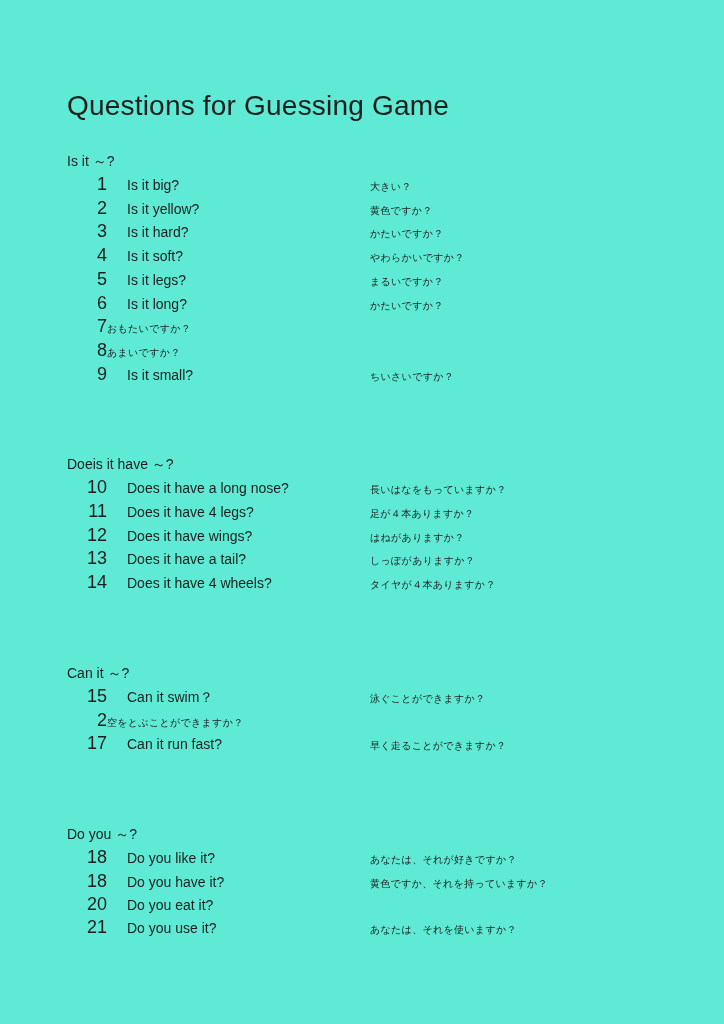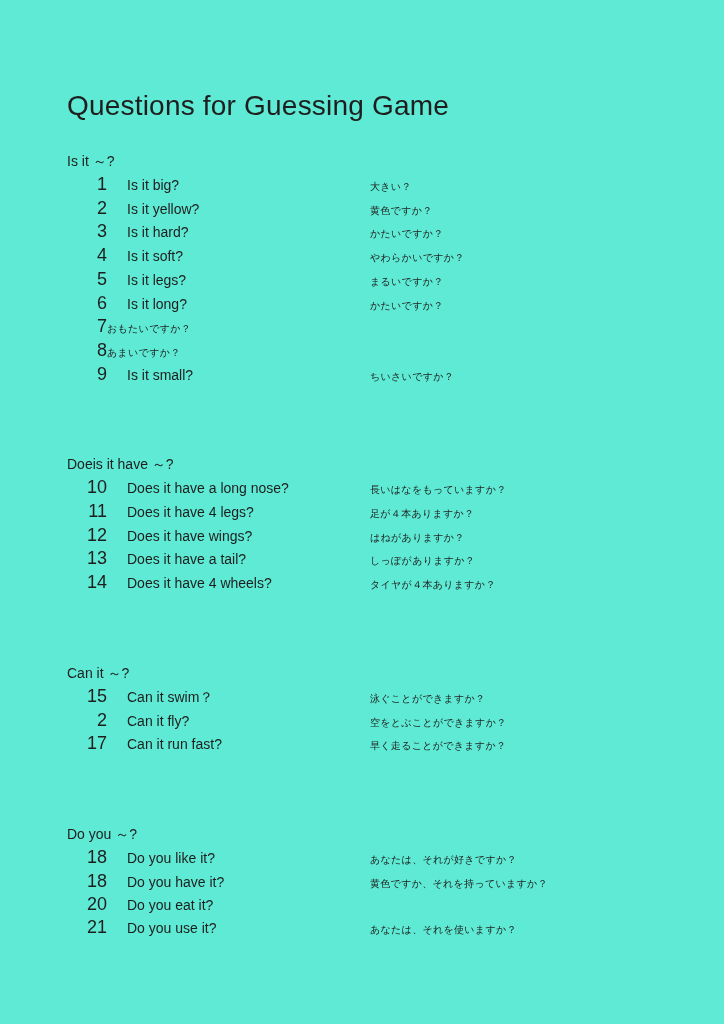--- a/index.html
+++ b/index.html
@@ -155,21 +155,20 @@
 
     <div class="section">
       <div class="section-header">Can it ～?</div>
       <div class="qrow">
         <span class="qnum">15</span>
         <span class="qen">Can it swim？</span>
         <span class="qja">泳ぐことができますか？</span>
       </div>
       <div class="qrow">
         <span class="qnum">2</span>
-        <span class="qen">Can it fly?</span>
         <span class="qja">空をとぶことができますか？</span>
       </div>
       <div class="qrow">
         <span class="qnum">17</span>
         <span class="qen">Can it run fast?</span>
         <span class="qja">早く走ることができますか？</span>
       </div>
     </div>
 
     <div class="section">

